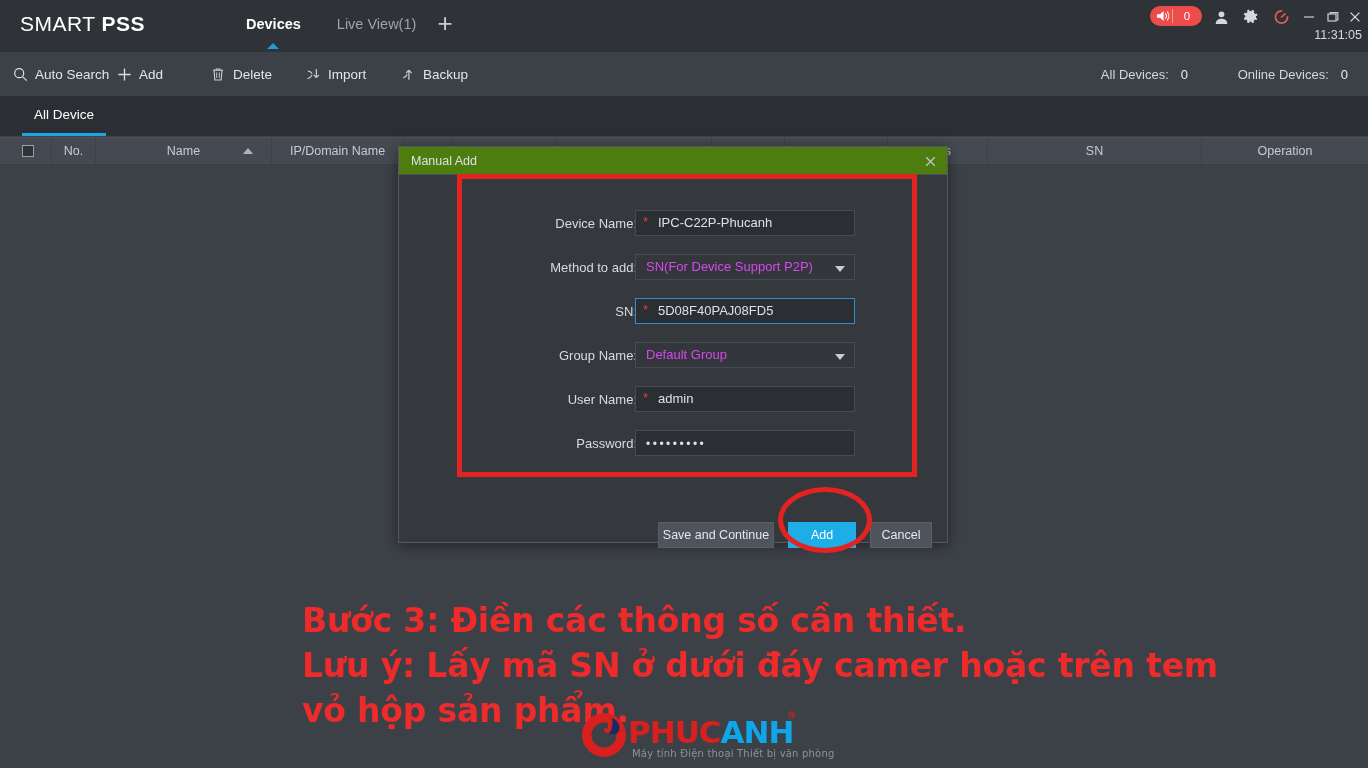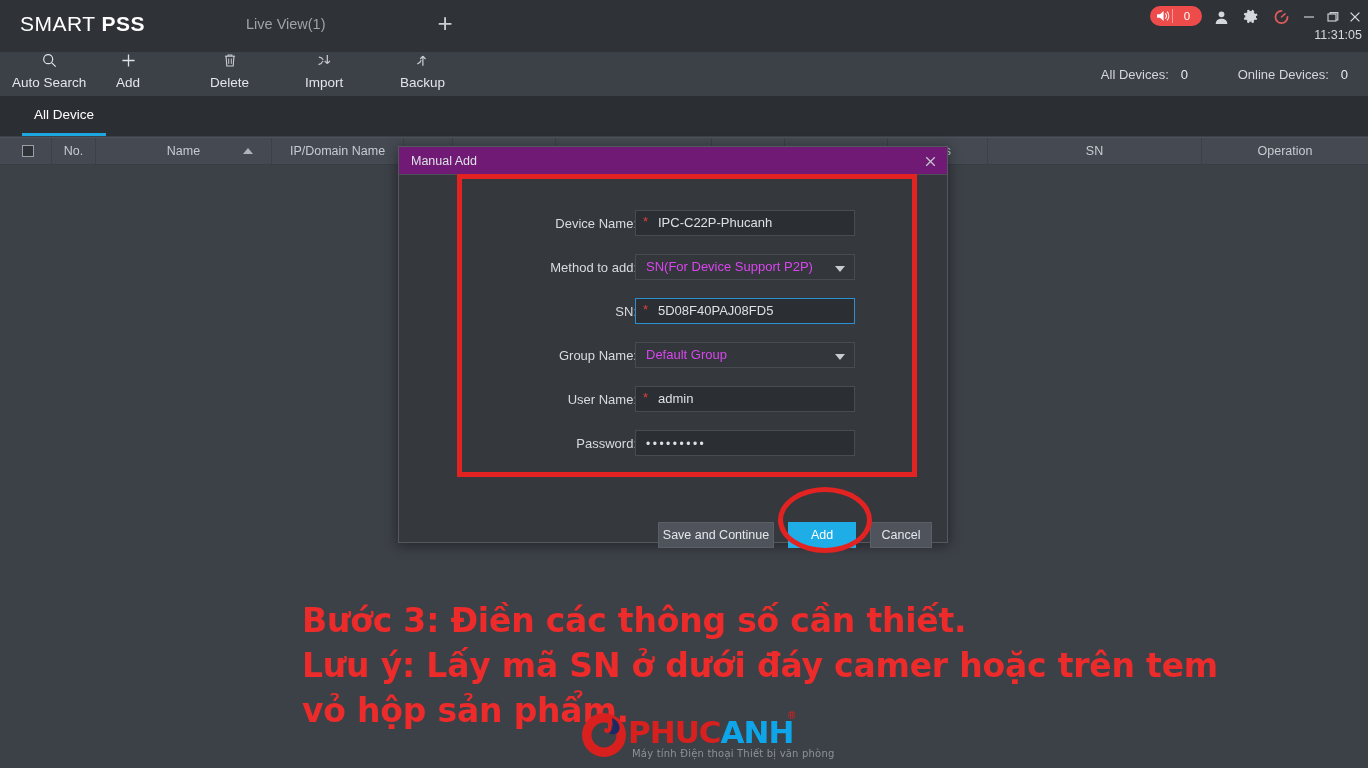--- a/index.html
+++ b/index.html
@@ -70,21 +70,21 @@
     position: absolute; right: 6px; top: 28px; font-size: 12.5px; color: #D5D9DE;
   }
 
   
   .toolbar {
     position: absolute; left: 0; top: 52px; width: 1368px; height: 44px;
     background: #3C4047;
   }
   .tool-item {
     position: absolute; top: 0; height: 44px; display: flex; align-items: center;
-    gap: 7px; font-size: 13.5px; color: #E2E5E9; cursor: pointer; flex-direction: column;
+    gap: 7px; font-size: 13.5px; color: #E2E5E9; cursor: pointer;
   }
   .tool-item .ti { width: 16px; height: 16px; display: flex; align-items:center; justify-content:center; }
   #tool-auto-search { left: 12px; }
   #tool-add        { left: 116px; }
   #tool-delete     { left: 210px; }
   #tool-import     { left: 305px; }
   #tool-backup     { left: 400px; }
   .dev-count {
     position: absolute; top: 0; height: 44px; display: flex; align-items: center;
     font-size: 13px; color: #D3D7DC;
@@ -129,21 +129,21 @@
   .table-body { position: absolute; left: 0; top: 165px; width: 1368px; height: 430px; background: #3C4047; }
 
   
   .modal {
     position: absolute; left: 398px; top: 146px; width: 550px; height: 397px;
     background: #35383D; border: 1px solid #55595F;
     box-shadow: 0 2px 12px rgba(0,0,0,.45);
   }
   .modal-title {
     position: absolute; left: 0; top: 0; width: 100%; height: 28px;
-    background: #701a75; border-bottom: 1px solid #4B4F56;
+    background: #4d7c0f; border-bottom: 1px solid #4B4F56;
     line-height: 28px; padding-left: 12px; font-size: 12.5px; color: #DDE1E6;
   }
   .modal-close {
     position: absolute; right: 6px; top: 4px; width: 22px; height: 20px; cursor: pointer;
     display: flex; align-items: center; justify-content: center;
   }
   .modal-body { position: absolute; left: 0; top: 28px; width: 100%; bottom: 0; }
 
   .form-row {
     position: absolute; left: 0; width: 100%; height: 26px;
@@ -225,20 +225,24 @@
 <body>
 
 <div id="app">
 
   <div class="titlebar">
     <div class="brand">
       <span class="b-light">SMART </span><span class="b-bold">PSS</span>
     </div>
 
     <div class="navtabs">
+      <div class="navtab active">
+        <span>Devices</span>
+        <span class="caret"></span>
+      </div>
       <div class="navtab">
         <span>Live View(1)</span>
       </div>
     </div>
     <div class="navplus">+</div>
 
     <div class="alarm-pill">
       <span class="spk">
         <svg width="17" height="14" viewBox="0 0 17 14">
           <path d="M3 5.2h3L9.6 2v10L6 8.8H3z" fill="#ffffff"></path>

